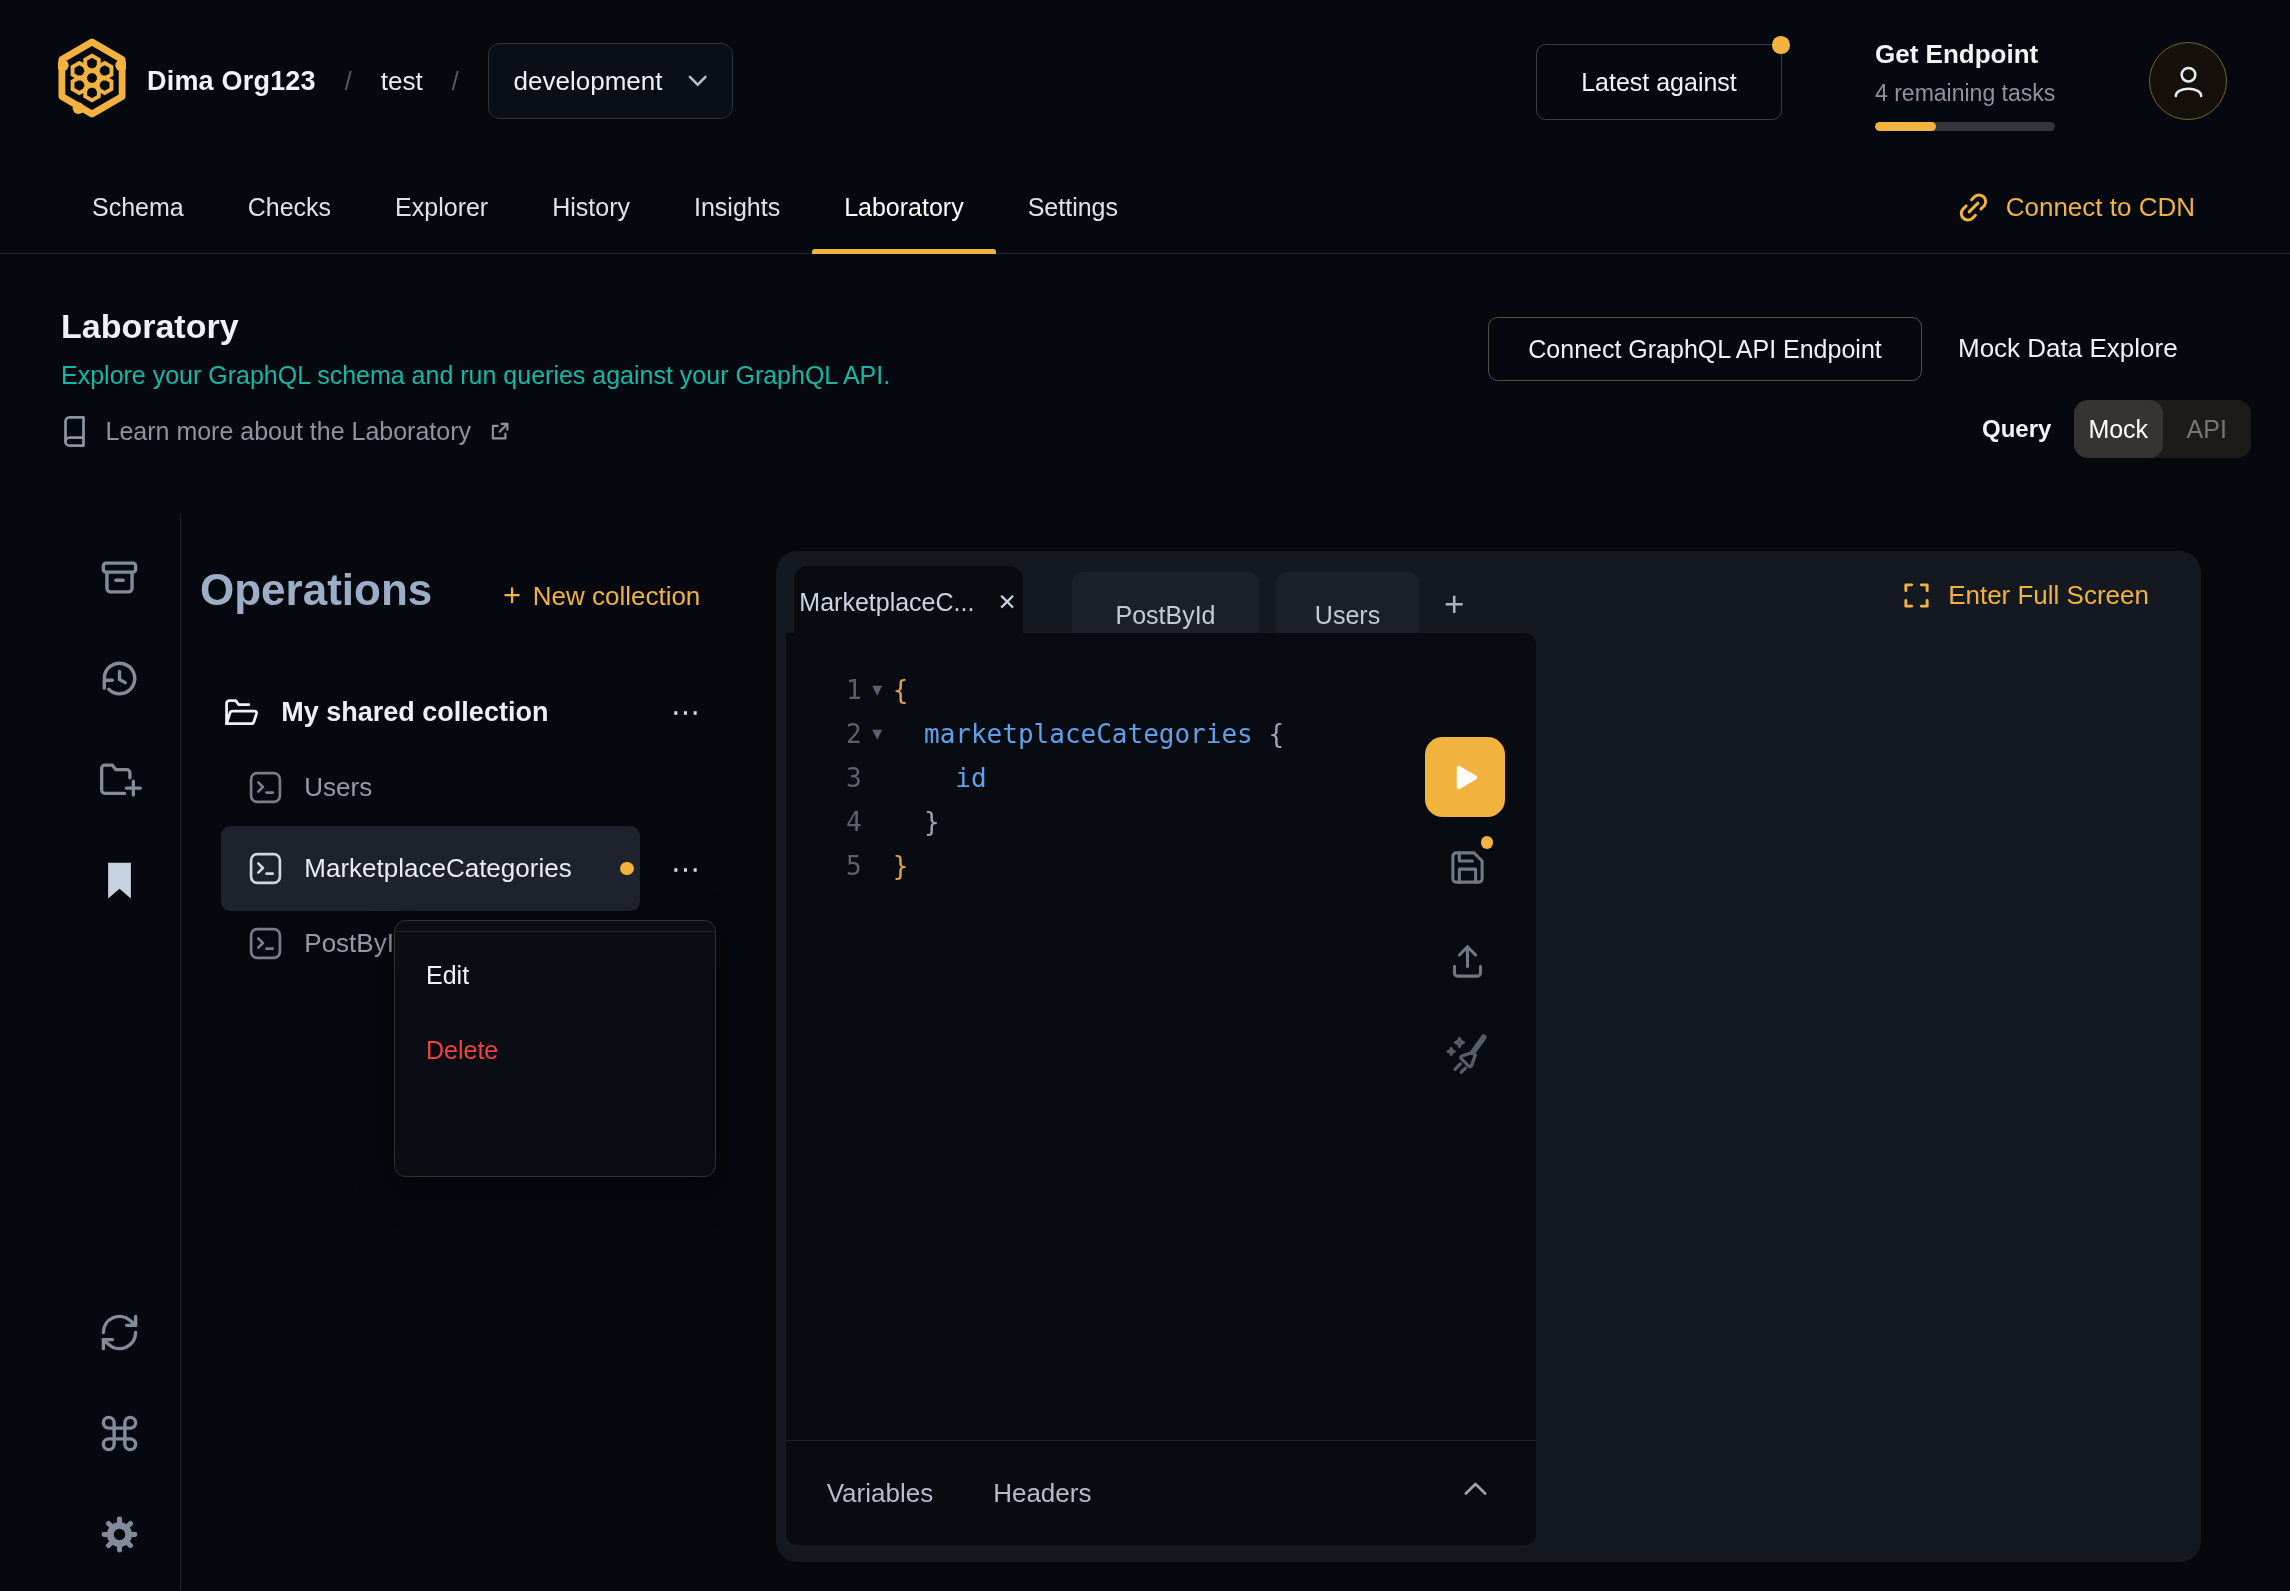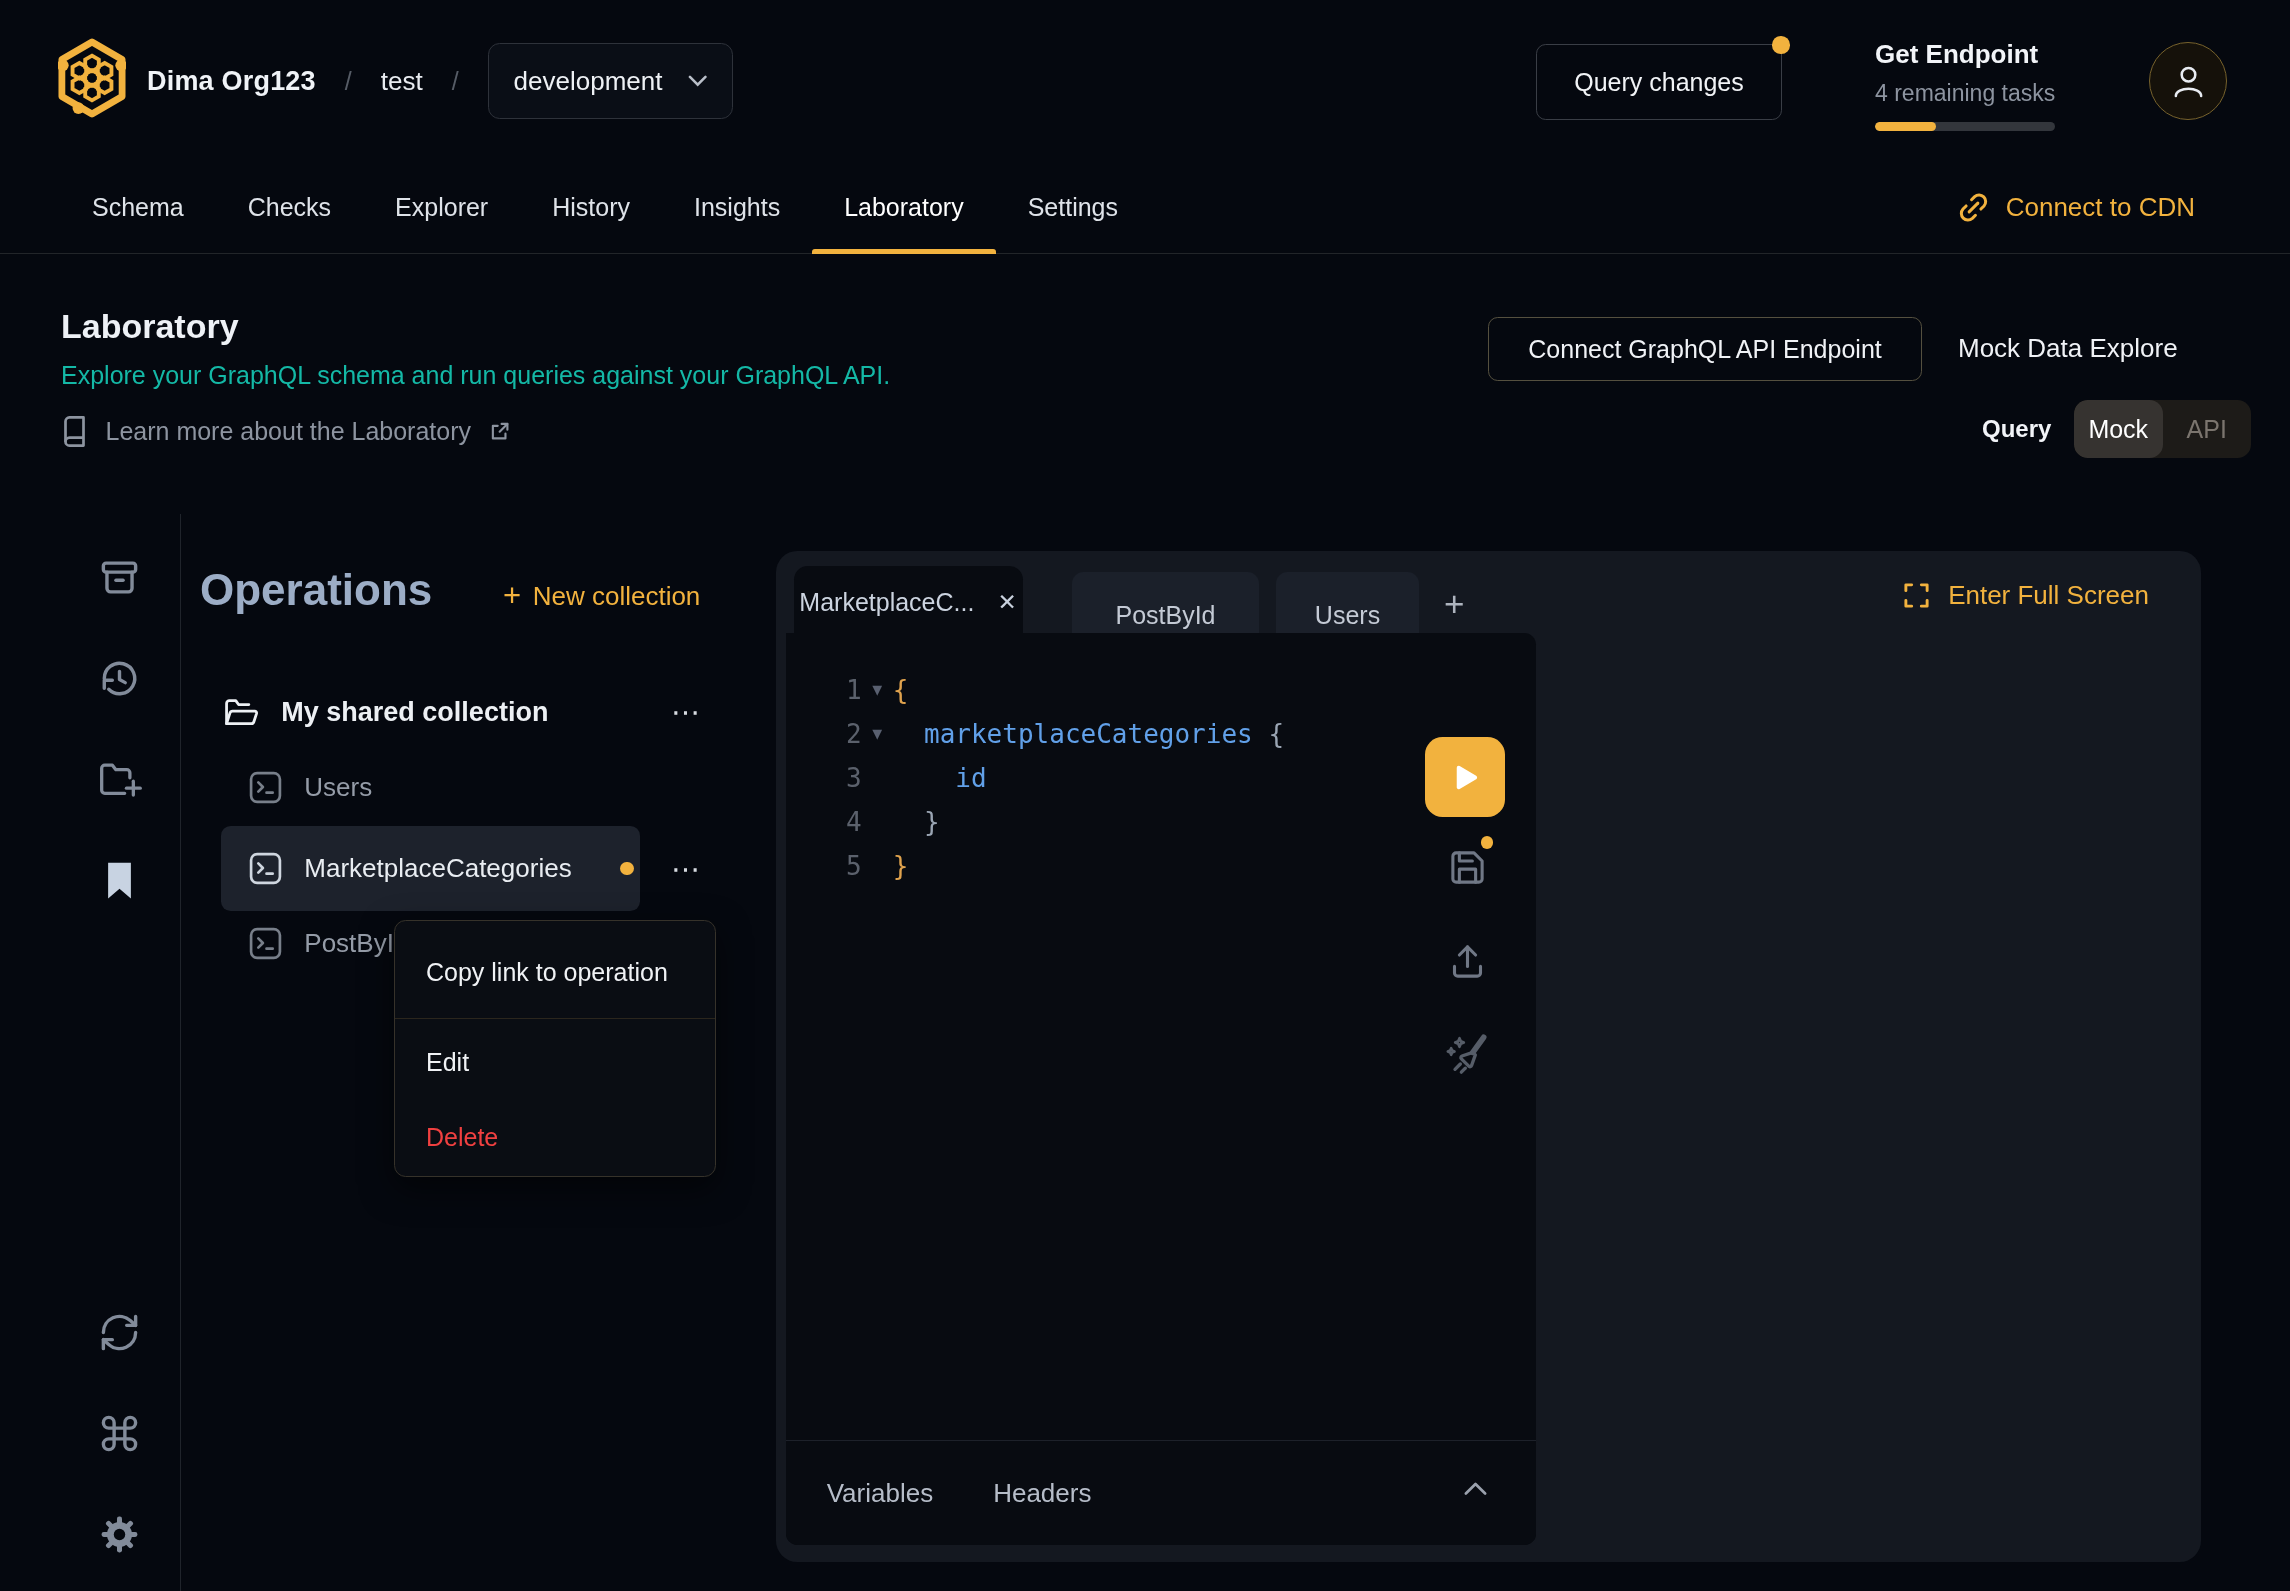--- a/index.html
+++ b/index.html
@@ -179,21 +179,21 @@
       <span>development</span>
       <span>
         <svg width="19.4" height="12.6" viewBox="0 0 20 13" fill="none" stroke="#b9bfc9" stroke-width="2.6" stroke-linecap="round">
             <path d="M2 2 L10 10 L18 2"></path>
           </svg>
       </span>
     </div>
   </div>
 
   <div class="abs latest-btn">
-    <span>Query changes</span>
+    <span>Latest against</span>
     <span class="notif-dot"></span>
   </div>
 
   <div class="abs gs-wrap">
     <div class="gs-title">Get Endpoint</div>
     <div class="gs-sub">4 remaining tasks</div>
     <div class="gs-bar">
       <div class="gs-fill" style="width: 34%;"></div>
     </div>
   </div>
@@ -364,21 +364,20 @@
       <svg width="35" height="35" viewBox="0 0 34 34" fill="none" stroke="#787f8a" stroke-width="2.6" stroke-linecap="round" stroke-linejoin="round">
         <rect x="3" y="3" width="28" height="28" rx="6"></rect>
         <path d="M10 12 l4.5 4.5 L10 21"></path>
           <path d="M18 22 h6"></path>
       </svg>
     </span>
     <span class="nm">PostById</span>
   </div>
 
   <div class="abs ctx-menu">
-    <div class="ctx-item" style="padding-top:29px;padding-bottom:29px;">Copy link to operation</div>
     <div class="ctx-div"></div>
     <div class="ctx-item" style="padding-top:27px;">Edit</div>
     <div class="ctx-item danger">Delete</div>
   </div>
 
   <div class="abs editor-panel">
 
     <div class="ed-tab active-tab">
       <span>MarketplaceC...</span>
       <span class="tab-close">✕</span>

